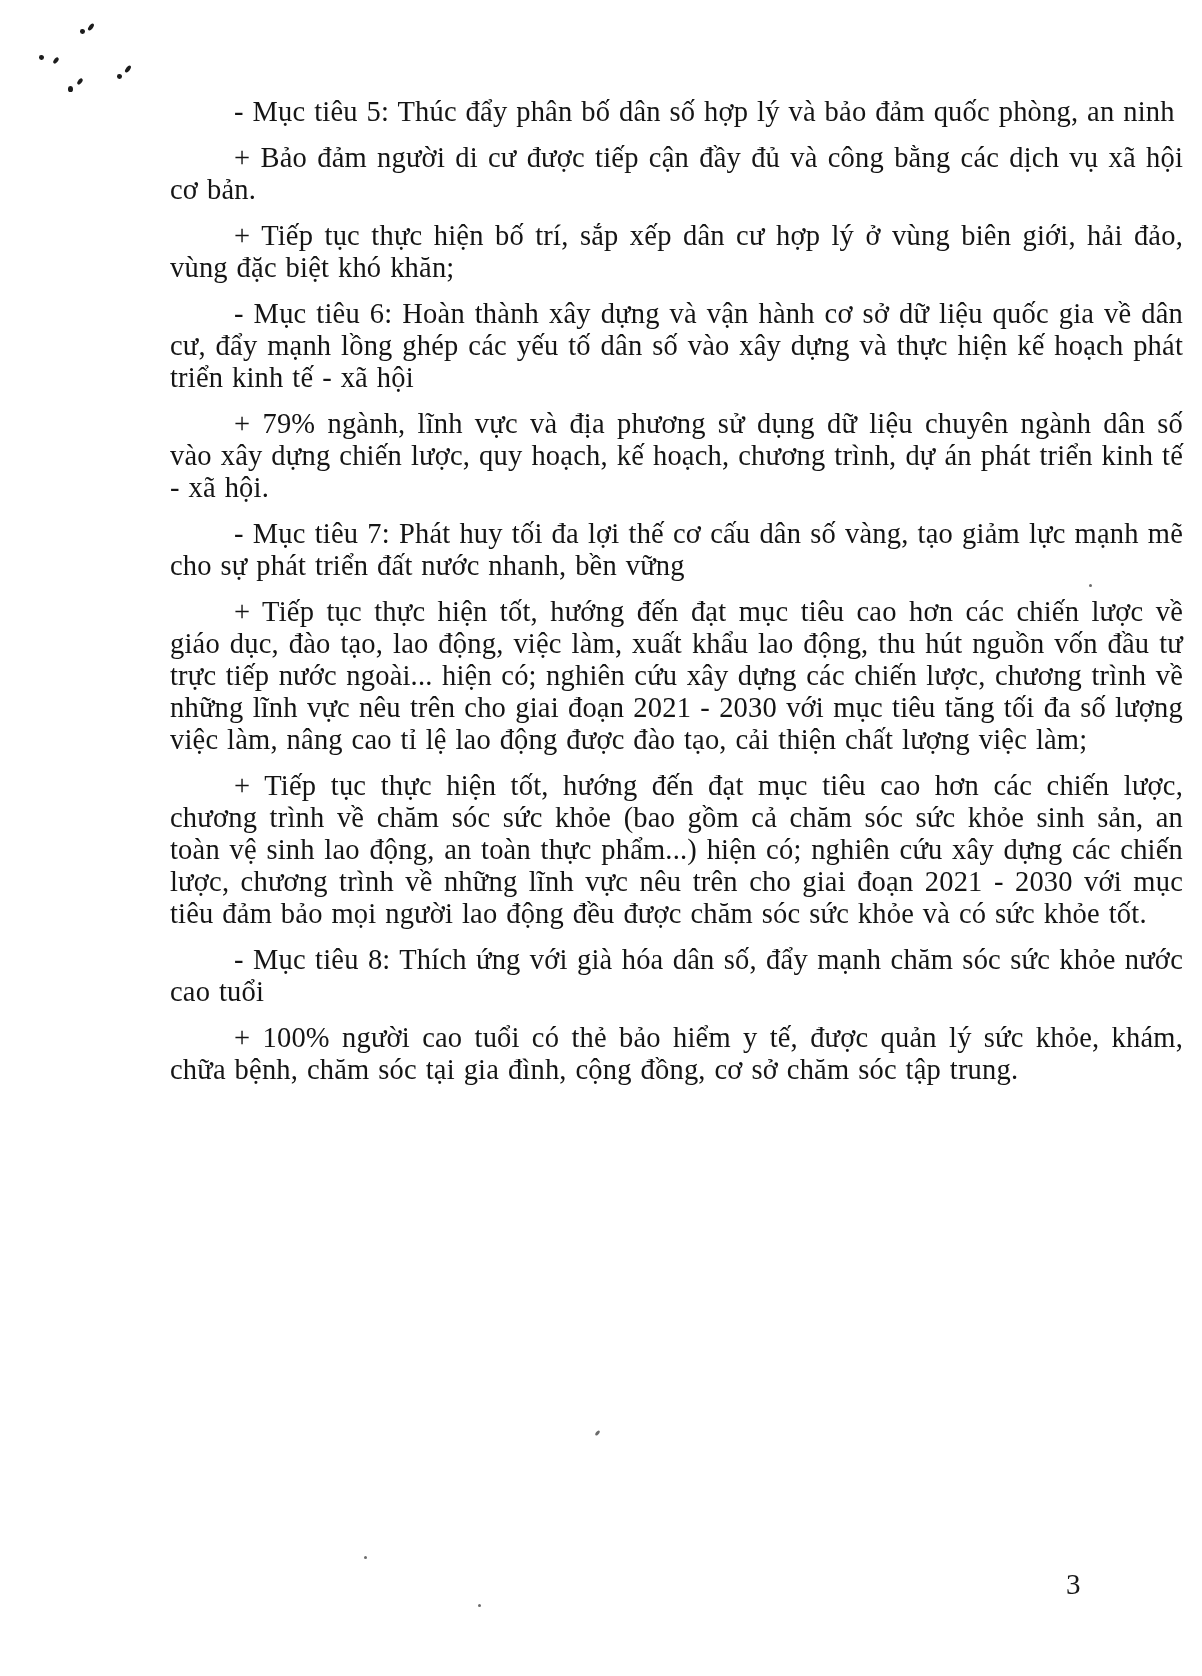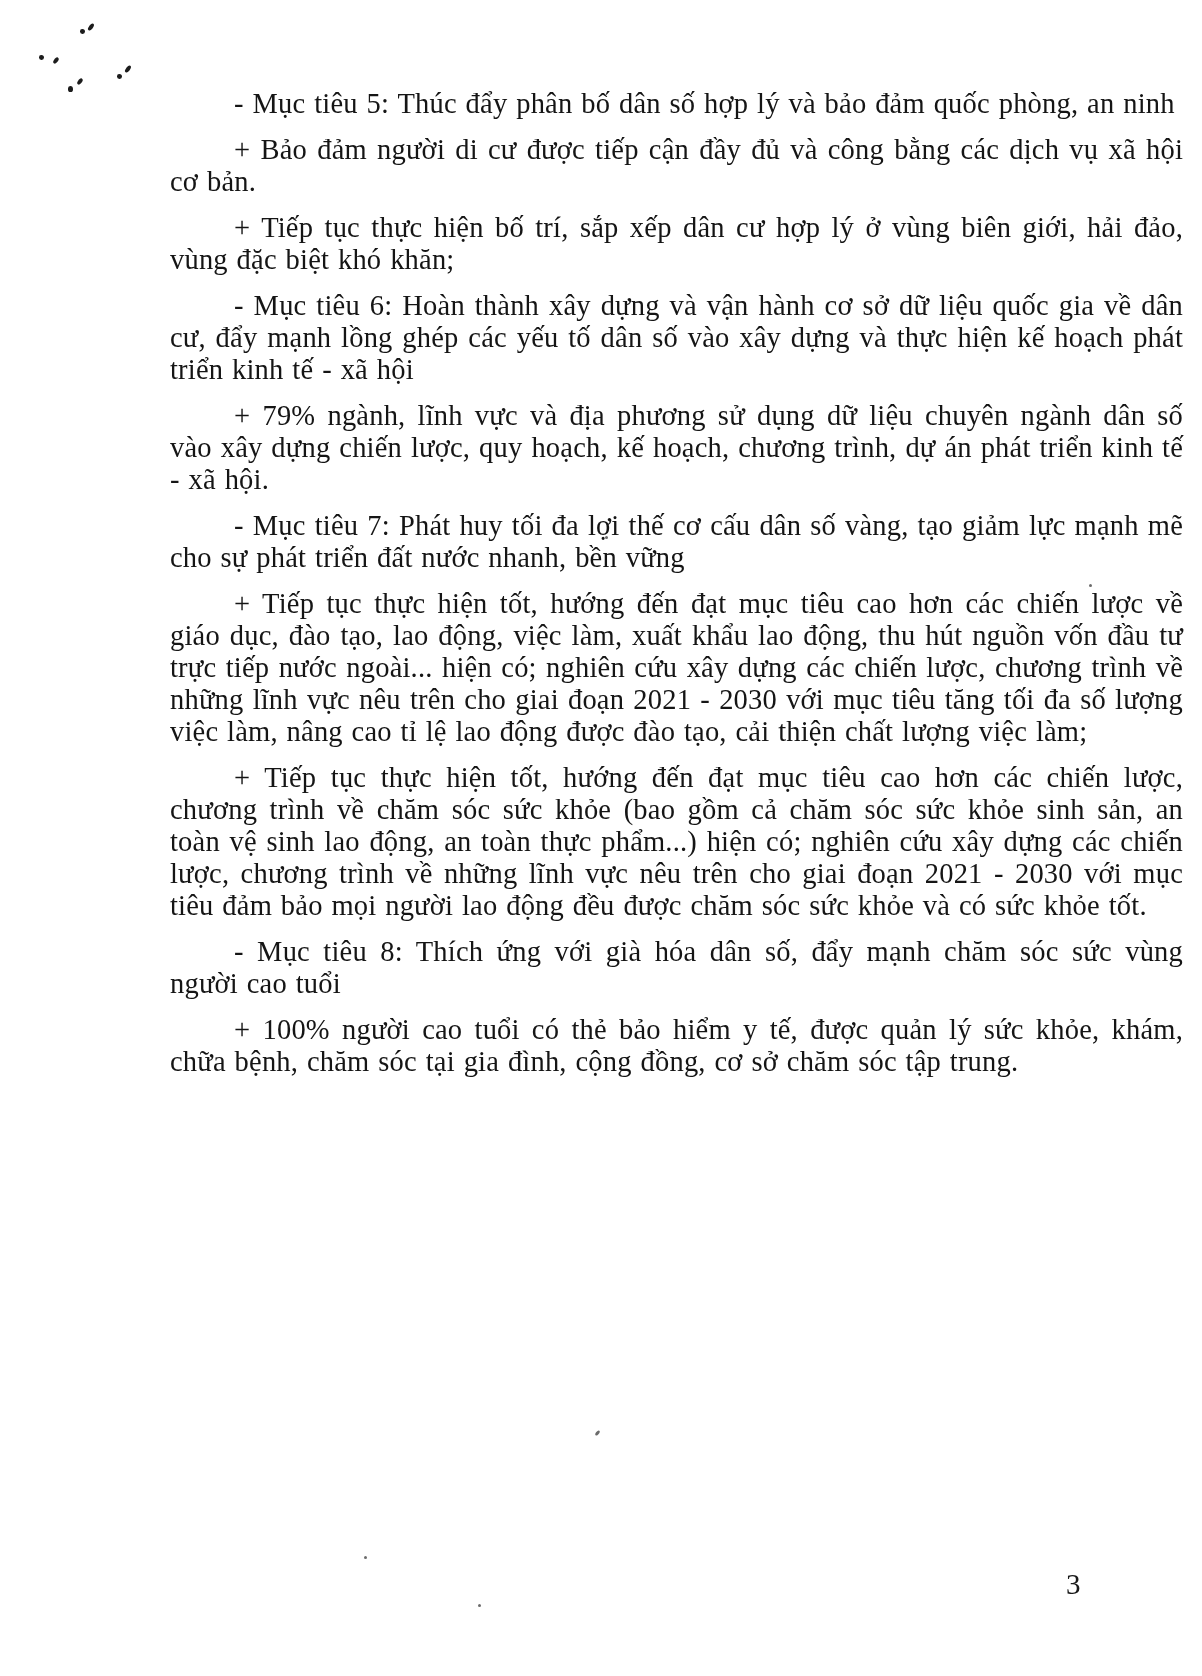--- a/index.html
+++ b/index.html
@@ -16,21 +16,21 @@
     color: #151515;
   }
   .page {
     position: absolute;
     inset: 0;
     background: #ffffff;
   }
   .content {
     position: absolute;
     left: 170px;
-    top: 88px;
+    top: 96px;
     width: 1013px;
   }
   .para {
     margin: 0 0 14px 0;
     font-size: 28.5px;
     line-height: 32px;
     text-align: justify;
     text-indent: 64px;
     letter-spacing: 0.2px;
     word-spacing: 1.5px;
@@ -75,19 +75,19 @@
 
   <div class="content">
     <p class="para">- Mục tiêu 5: Thúc đẩy phân bố dân số hợp lý và bảo đảm quốc phòng, an ninh</p>
     <p class="para">+ Bảo đảm người di cư được tiếp cận đầy đủ và công bằng các dịch vụ xã hội cơ bản.</p>
     <p class="para">+ Tiếp tục thực hiện bố trí, sắp xếp dân cư hợp lý ở vùng biên giới, hải đảo, vùng đặc biệt khó khăn;</p>
     <p class="para">- Mục tiêu 6: Hoàn thành xây dựng và vận hành cơ sở dữ liệu quốc gia về dân cư, đẩy mạnh lồng ghép các yếu tố dân số vào xây dựng và thực hiện kế hoạch phát triển kinh tế - xã hội</p>
     <p class="para">+ 79% ngành, lĩnh vực và địa phương sử dụng dữ liệu chuyên ngành dân số vào xây dựng chiến lược, quy hoạch, kế hoạch, chương trình, dự án phát triển kinh tế - xã hội.</p>
     <p class="para">- Mục tiêu 7: Phát huy tối đa lợi thế cơ cấu dân số vàng, tạo giảm lực mạnh mẽ cho sự phát triển đất nước nhanh, bền vững</p>
     <p class="para">+ Tiếp tục thực hiện tốt, hướng đến đạt mục tiêu cao hơn các chiến lược về giáo dục, đào tạo, lao động, việc làm, xuất khẩu lao động, thu hút nguồn vốn đầu tư trực tiếp nước ngoài... hiện có; nghiên cứu xây dựng các chiến lược, chương trình về những lĩnh vực nêu trên cho giai đoạn 2021 - 2030 với mục tiêu tăng tối đa số lượng việc làm, nâng cao tỉ lệ lao động được đào tạo, cải thiện chất lượng việc làm;</p>
     <p class="para">+ Tiếp tục thực hiện tốt, hướng đến đạt mục tiêu cao hơn các chiến lược, chương trình về chăm sóc sức khỏe (bao gồm cả chăm sóc sức khỏe sinh sản, an toàn vệ sinh lao động, an toàn thực phẩm...) hiện có; nghiên cứu xây dựng các chiến lược, chương trình về những lĩnh vực nêu trên cho giai đoạn 2021 - 2030 với mục tiêu đảm bảo mọi người lao động đều được chăm sóc sức khỏe và có sức khỏe tốt.</p>
-    <p class="para">- Mục tiêu 8: Thích ứng với già hóa dân số, đẩy mạnh chăm sóc sức vùng người cao tuổi</p>
+    <p class="para">- Mục tiêu 8: Thích ứng với già hóa dân số, đẩy mạnh chăm sóc sức khỏe nước cao tuổi</p>
     <p class="para">+ 100% người cao tuổi có thẻ bảo hiểm y tế, được quản lý sức khỏe, khám, chữa bệnh, chăm sóc tại gia đình, cộng đồng, cơ sở chăm sóc tập trung.</p>
   </div>
 
   <div class="page-number">3</div>
 
 </div>
 
 </body></html>

